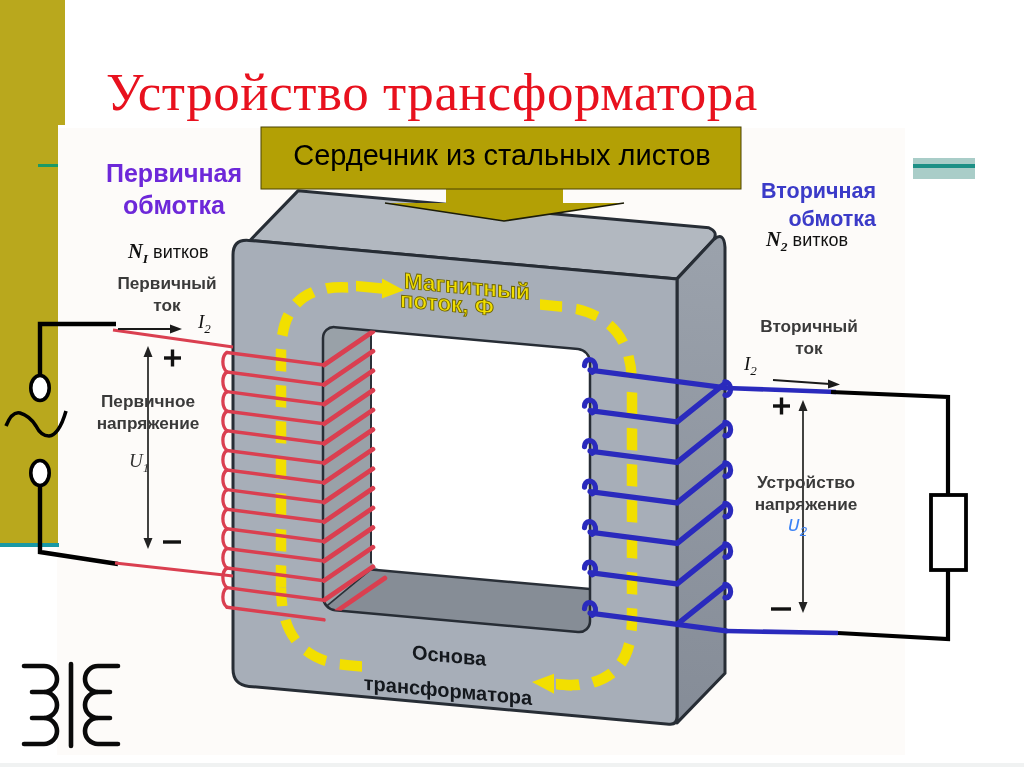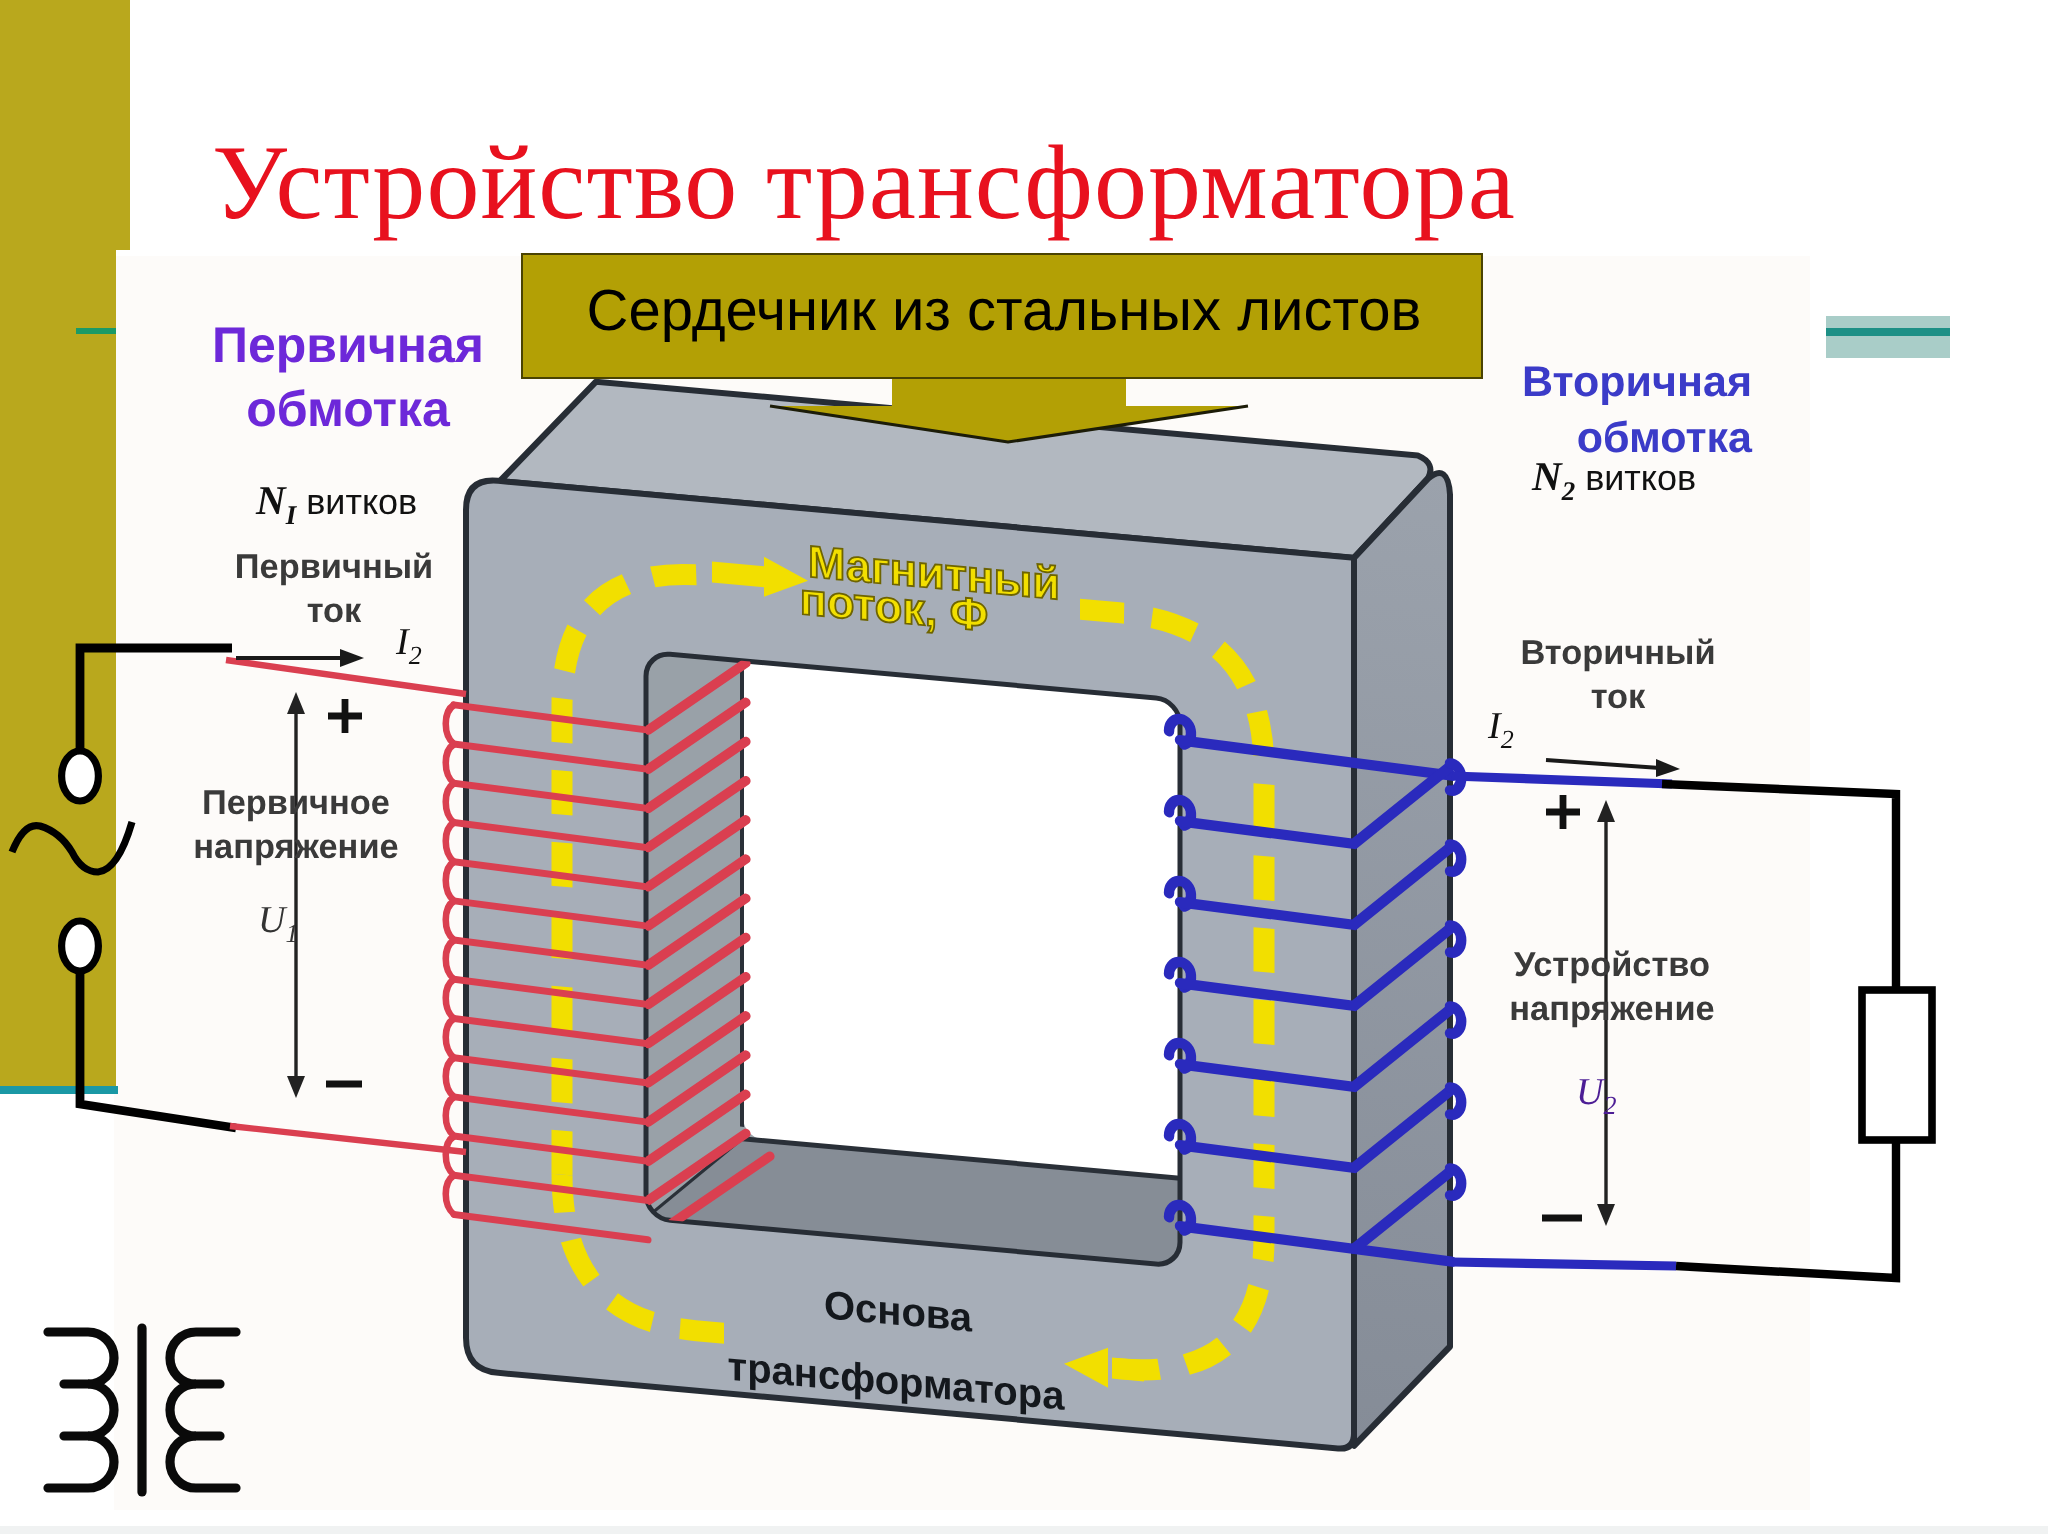--- a/index.html
+++ b/index.html
@@ -220,13 +220,13 @@
 <div class="abs lbl blue" style="left:736px;top:178px;width:140px;z-index:20;">Вторичная обмотка</div>
 <div class="abs" style="left:128px;top:216px;font-size:18px;color:#111;z-index:20;margin-top:24px;"><span class="ser" style="font-weight:bold;font-size:20.5px;">N<sub style="font-size:13.5px;">I</sub></span> витков</div>
 <div class="abs" style="left:766px;top:228px;font-size:18px;color:#111;z-index:20;"><span class="ser" style="font-weight:bold;font-size:20.5px;text-align:center;">N<sub style="font-size:13.5px;">2</sub></span> витков</div>
 <div class="abs lbl gray" style="left:97px;top:272px;width:140px;">Первичный<br>ток</div>
 <div class="abs lbl gray" style="left:739px;top:315px;width:140px;">Вторичный<br>ток</div>
 <div class="abs lbl gray" style="left:78px;top:390px;width:140px;">Первичное напряжение</div>
 <div class="abs lbl gray" style="left:736px;top:471px;width:140px;">Устройство напряжение</div>
 <div class="abs ser" style="left:198px;top:311px;font-size:19px;color:#111;z-index:20;">I<sub style="font-size:13px;">2</sub></div>
 <div class="abs ser" style="left:744px;top:353px;font-size:19px;color:#111;z-index:20;">I<sub style="font-size:13px;">2</sub></div>
 <div class="abs ser" style="left:129px;top:450px;font-size:19px;color:#333;z-index:20;">U<sub style="font-size:13px;">1</sub></div>
-<div class="abs ser" style="left:788px;top:536px;font-size:19px;color:#4c1d95;z-index:20;">U<sub style="font-size:13px;">2</sub></div>
+<div class="abs ser" style="left:788px;top:515px;font-size:19px;color:#3b82f6;z-index:20;font-family:Liberation Mono, monospace;">U<sub style="font-size:13px;">2</sub></div>
 
 </body></html>

